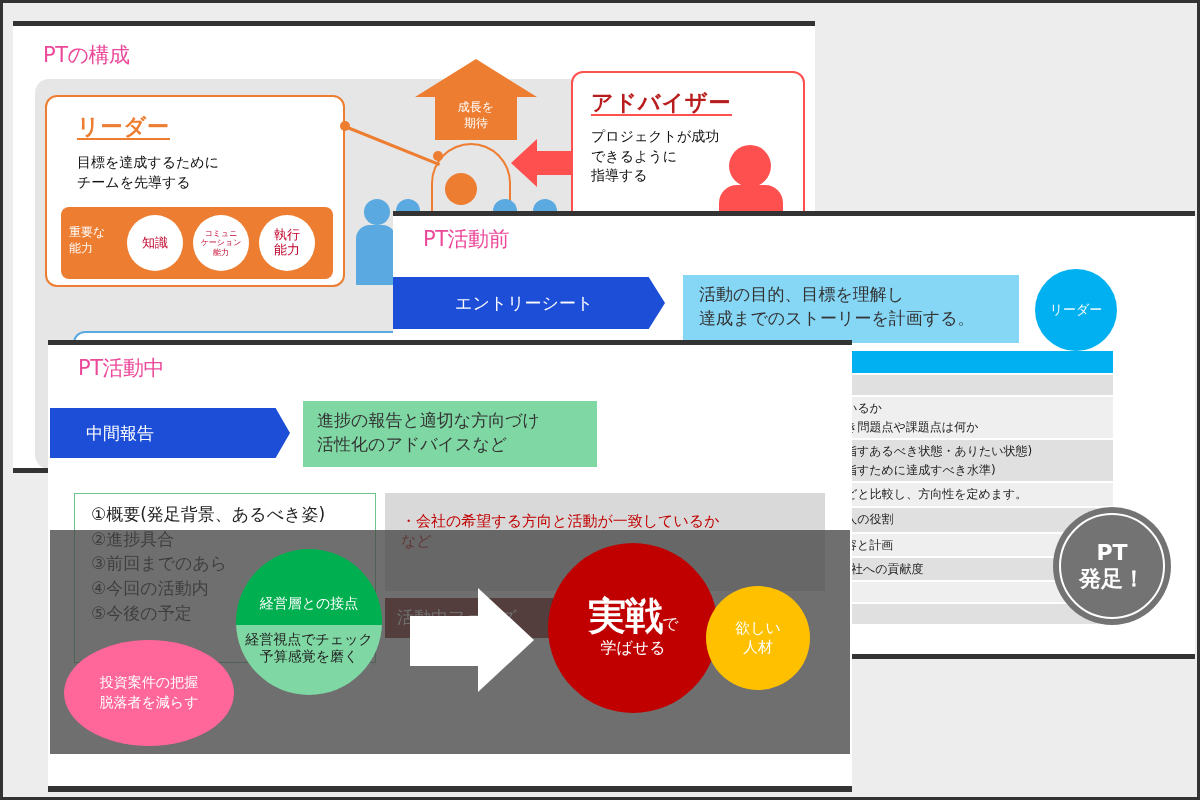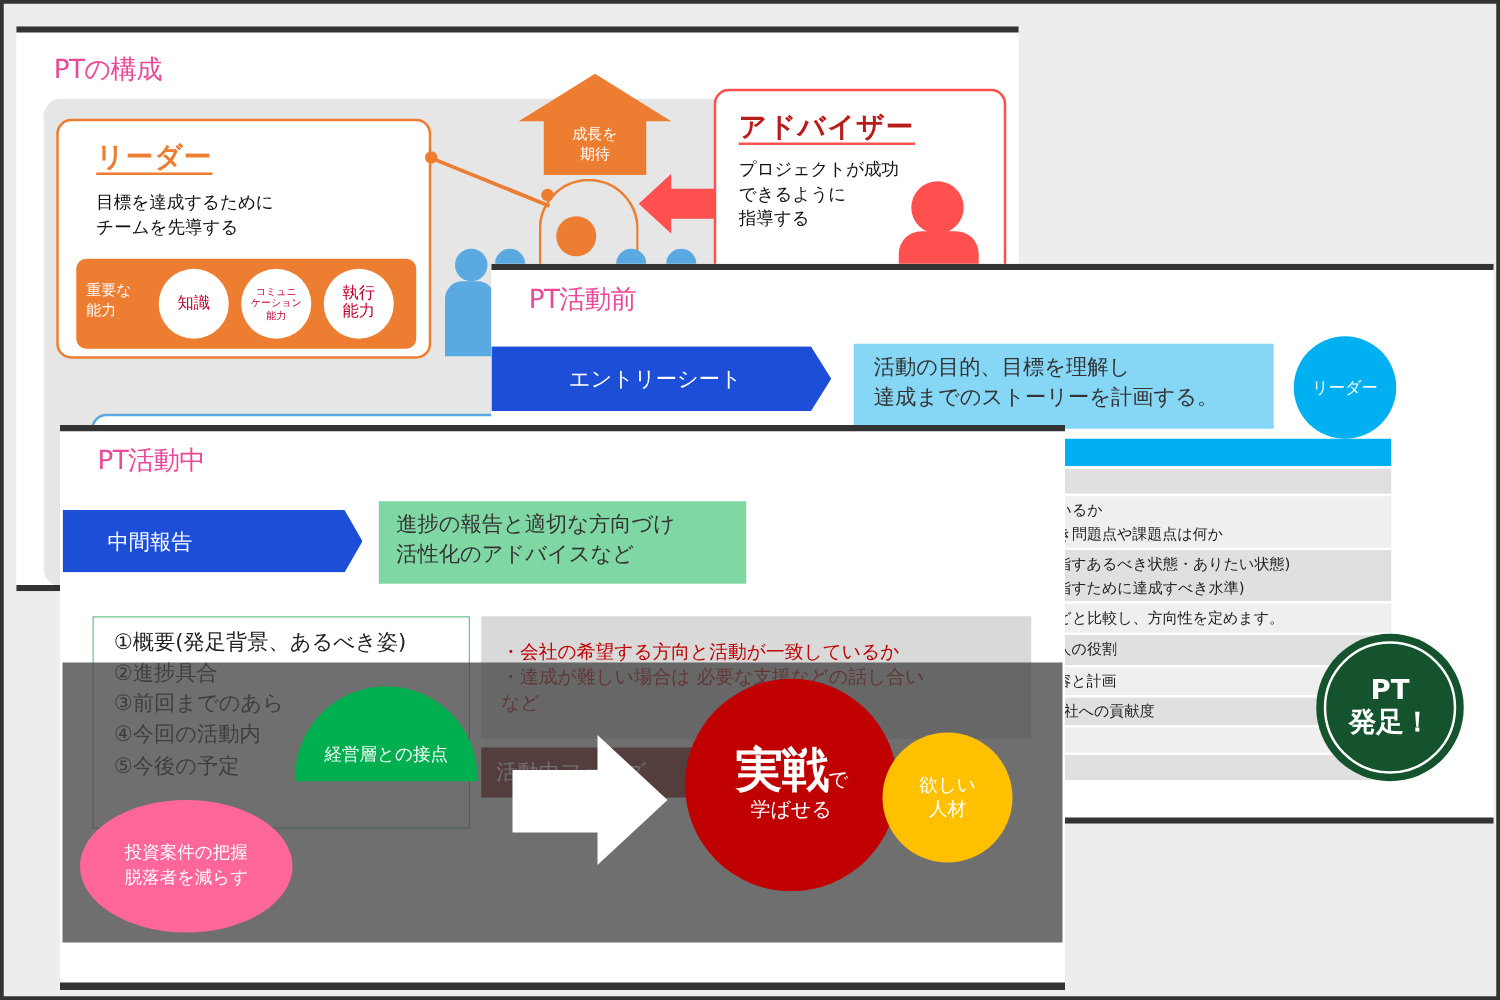--- a/index.html
+++ b/index.html
@@ -49,21 +49,21 @@
   #slide2 { left: 390px; top: 208px; width: 802px; height: 448px; }
   #slide2 .slide-bottombar { position:absolute; left:0; bottom:0; right:0; height:5px; background:#333; }
   .chevron { position:absolute; background:#1d4ed8; color:#fff; display:flex; align-items:center; clip-path: polygon(0 0, 94% 0, 100% 50%, 94% 100%, 0 100%); }
   .blue-note { position:absolute; background:#86d6f6; color:#333; font-size:17px; line-height:1.4; padding:8px 16px; }
   .leader-badge { position:absolute; width:82px; height:82px; border-radius:50%; background:#00b0f0; color:#fff; font-size:13px; display:flex; align-items:center; justify-content:center; }
   .s2-table { position:absolute; left:440px; top:140px; width:280px; }
   .s2-table .hdr { height:22px; background:#00b0f0; }
   .s2-row { font-size:12px; color:#222; line-height:1.55; padding:2px 0 2px 0; border-top:2px solid #fff; }
   .s2-row.alt { background:#e0e0e0; }
   .s2-row.light { background:#efefef; }
-  .pt-stamp { position:absolute; left:660px; top:296px; width:118px; height:118px; border-radius:50%; background:#14532d; display:flex; align-items:center; justify-content:center; }
+  .pt-stamp { position:absolute; left:660px; top:296px; width:118px; height:118px; border-radius:50%; background:#737373; display:flex; align-items:center; justify-content:center; }
   .pt-stamp .ring { position:absolute; left:6px; top:6px; right:6px; bottom:6px; border:2px solid #fff; border-radius:50%; }
   .pt-stamp .txt { color:#fff; font-size:22px; text-align:center; line-height:1.2; font-weight:bold; }
 
   
   #slide3 { left: 45px; top: 337px; width: 804px; height: 452px; }
   #slide3 .slide-bottombar { position:absolute; left:0; bottom:0; right:0; height:6px; background:#333; }
   .green-note { position:absolute; background:#7fd8a4; color:#333; font-size:17px; line-height:1.4; padding:8px 14px; }
   .agenda-box { position:absolute; left:26px; top:153px; width:302px; height:170px; border:1.5px solid #6cc58d; background:#fff; padding:8px 16px; font-size:17px; color:#222; line-height:1.45; }
   .gray-box { position:absolute; left:337px; top:153px; width:440px; height:98px; background:#d9d9d9; padding:18px 16px; font-size:15px; color:#c00000; line-height:1.35; }
   .dark-red-bar { position:absolute; left:337px; top:258px; width:200px; height:40px; background:#7f1f1f; color:#fff; font-size:17px; padding:8px 12px; }
@@ -213,29 +213,32 @@
   <div class="agenda-box">
     <div>①概要(発足背景、あるべき姿)</div>
     <div>②進捗具合</div>
     <div>③前回までのあら</div>
     <div>④今回の活動内</div>
     <div>⑤今後の予定</div>
   </div>
 
   <div class="gray-box">
     <div>・会社の希望する方向と活動が一致しているか</div>
-    <div>・達成が難しい場合は 必要な支援などの話し合い</div>
     <div>など</div>
   </div>
   <div class="dark-red-bar">活動中フェーズ</div>
 
   <div class="overlay"></div>
 
   <div class="green-circle">
     <div class="top">経営層との接点</div>
+    <div class="bot">
+      <div>経営視点でチェック</div>
+      <div>予算感覚を磨く</div>
+    </div>
   </div>
 
   <div class="pink-ellipse">
     <div>
       <div>投資案件の把握</div>
       <div>脱落者を減らす</div>
     </div>
   </div>
 
   <div class="big-arrow">

